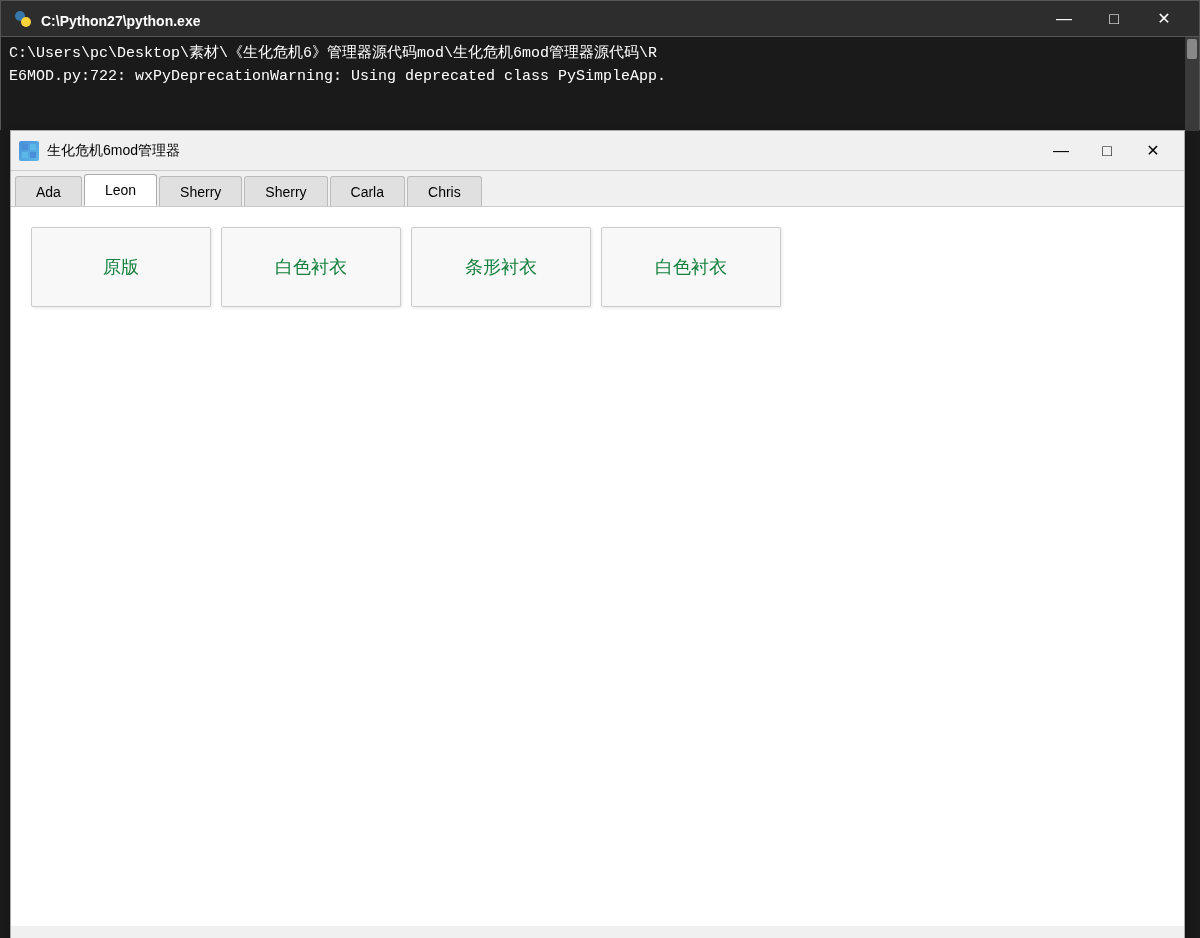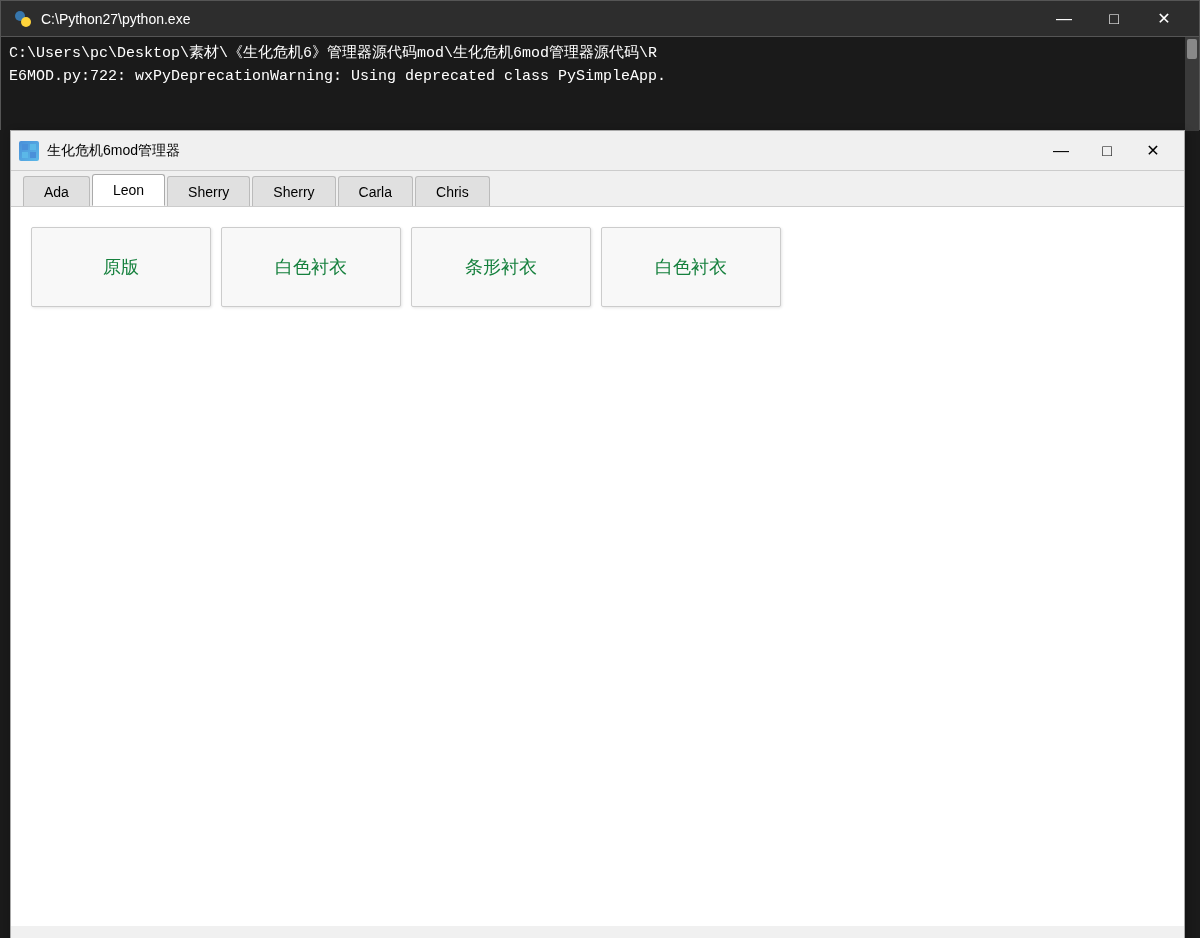--- a/index.html
+++ b/index.html
@@ -32,22 +32,23 @@
       align-items: center;
       justify-content: space-between;
       background: #2d2d2d;
       padding: 4px 12px;
       height: 36px;
       border-bottom: 1px solid #555;
     }
 
     .terminal-title-left {
       display: flex;
-      align-items: center;
+      align-items: flex-end;
       gap: 8px;
+      font-weight: bold;
     }
 
     .python-icon {
       width: 20px;
       height: 20px;
     }
 
     .terminal-title-text {
       color: #ffffff;
       font-size: 14px;
@@ -164,21 +165,21 @@
       display: flex;
       align-items: center;
       justify-content: center;
       font-family: 'Segoe UI', sans-serif;
     }
 
     
     .tab-bar {
       display: flex;
       background: #f0f0f0;
-      padding: 0 12px;
+      padding: 0 4px;
       border-bottom: 1px solid #ccc;
       height: 36px;
       align-items: flex-end;
     }
 
     .tab {
       padding: 6px 20px;
       font-family: 'Microsoft YaHei', 'SimHei', sans-serif;
       font-size: 14px;
       color: #000;

